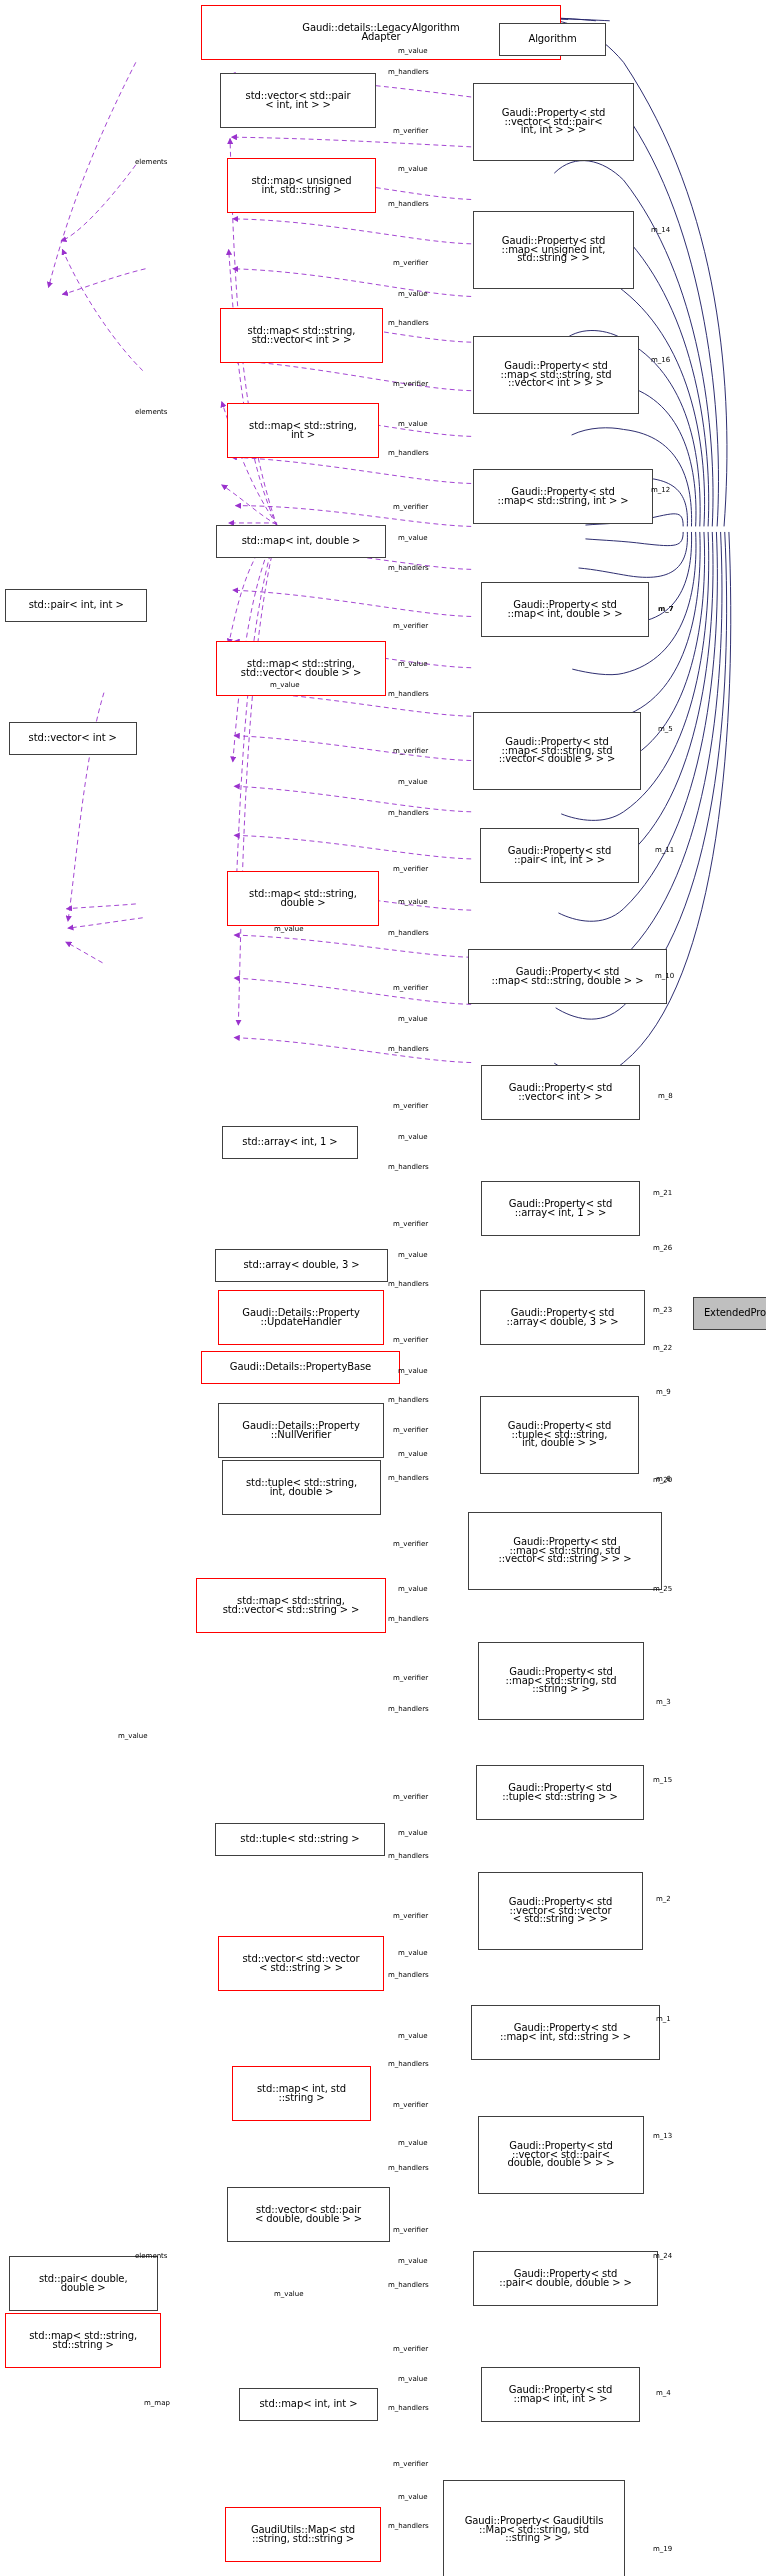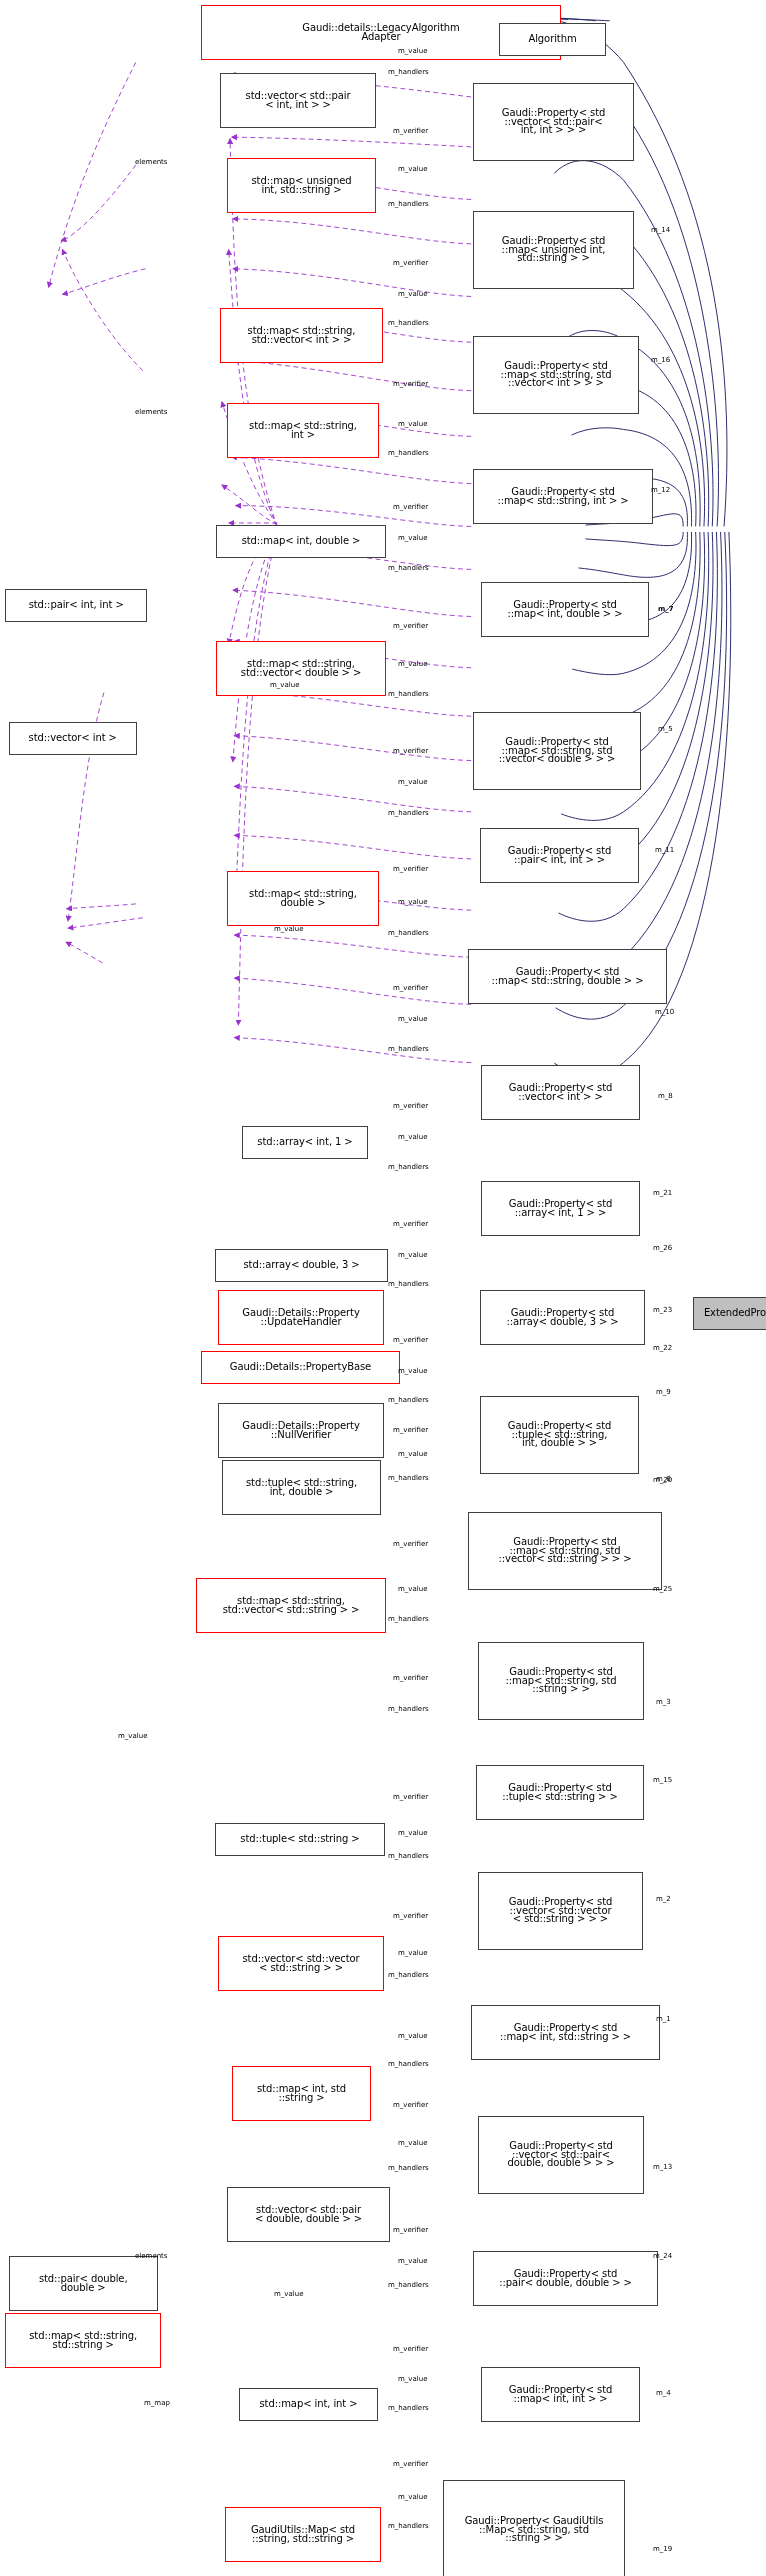--- a/index.html
+++ b/index.html
@@ -135,21 +135,21 @@
 int, std::string &gt;</div>
       <div class="node n-red" style="left: 220px; top: 308px; width: 163px; height: 55px;">std::map&lt; std::string,
 std::vector&lt; int &gt; &gt;</div>
       <div class="node n-red" style="left: 227px; top: 403px; width: 152px; height: 55px;">std::map&lt; std::string,
 int &gt;</div>
       <div class="node n-black" style="left: 216px; top: 525px; width: 170px; height: 33px;">std::map&lt; int, double &gt;</div>
       <div class="node n-red" style="left: 216px; top: 641px; width: 170px; height: 55px;">std::map&lt; std::string,
 std::vector&lt; double &gt; &gt;</div>
       <div class="node n-red" style="left: 227px; top: 871px; width: 152px; height: 55px;">std::map&lt; std::string,
 double &gt;</div>
-      <div class="node n-black" style="left: 242px; top: 1126px; width: 126px; height: 33px;">std::array&lt; int, 1 &gt;</div>
+      <div class="node n-black" style="left: 222px; top: 1126px; width: 136px; height: 33px;">std::array&lt; int, 1 &gt;</div>
       <div class="node n-black" style="left: 215px; top: 1249px; width: 173px; height: 33px;">std::array&lt; double, 3 &gt;</div>
       <div class="node n-red" style="left: 218px; top: 1290px; width: 166px; height: 55px;">Gaudi::Details::Property
 ::UpdateHandler</div>
       <div class="node n-red" style="left: 201px; top: 1351px; width: 199px; height: 33px;">Gaudi::Details::PropertyBase</div>
       <div class="node n-black" style="left: 218px; top: 1403px; width: 166px; height: 55px;">Gaudi::Details::Property
 ::NullVerifier</div>
       <div class="node n-black" style="left: 222px; top: 1460px; width: 159px; height: 55px;">std::tuple&lt; std::string,
 int, double &gt;</div>
       <div class="node n-red" style="left: 196px; top: 1578px; width: 190px; height: 55px;">std::map&lt; std::string,
 std::vector&lt; std::string &gt; &gt;</div>
@@ -294,33 +294,33 @@
       <div class="elabel" style="left: 388px; top: 2405px;">m_handlers</div>
       <div class="elabel" style="left: 393px; top: 2461px;">m_verifier</div>
       <div class="elabel" style="left: 398px; top: 2494px;">m_value</div>
       <div class="elabel" style="left: 388px; top: 2523px;">m_handlers</div>
       <div class="elabel" style="left: 651px; top: 227px;">m_14</div>
       <div class="elabel" style="left: 651px; top: 357px;">m_16</div>
       <div class="elabel" style="left: 651px; top: 487px;">m_12</div>
       <div class="elabel" style="left: 658px; top: 606px; font-weight: bold;">m_7</div>
       <div class="elabel" style="left: 658px; top: 726px;">m_5</div>
       <div class="elabel" style="left: 655px; top: 847px;">m_11</div>
-      <div class="elabel" style="left: 655px; top: 973px; margin-top: 36px;">m_10</div>
+      <div class="elabel" style="left: 655px; top: 973px;">m_10</div>
       <div class="elabel" style="left: 658px; top: 1093px;">m_8</div>
       <div class="elabel" style="left: 653px; top: 1190px;">m_21</div>
       <div class="elabel" style="left: 653px; top: 1245px;">m_26</div>
       <div class="elabel" style="left: 653px; top: 1307px;">m_23</div>
       <div class="elabel" style="left: 653px; top: 1345px;">m_22</div>
       <div class="elabel" style="left: 656px; top: 1389px;">m_9</div>
       <div class="elabel" style="left: 656px; top: 1458px; margin-top: 18px;">m_6</div>
       <div class="elabel" style="left: 653px; top: 1477px;">m_20</div>
       <div class="elabel" style="left: 653px; top: 1586px;">m_25</div>
       <div class="elabel" style="left: 656px; top: 1699px;">m_3</div>
       <div class="elabel" style="left: 653px; top: 1777px;">m_15</div>
       <div class="elabel" style="left: 656px; top: 1896px;">m_2</div>
       <div class="elabel" style="left: 656px; top: 2016px;">m_1</div>
-      <div class="elabel" style="left: 653px; top: 2133px; margin-top: 31px;">m_13</div>
+      <div class="elabel" style="left: 653px; top: 2133px;">m_13</div>
       <div class="elabel" style="left: 653px; top: 2253px;">m_24</div>
       <div class="elabel" style="left: 656px; top: 2390px;">m_4</div>
       <div class="elabel" style="left: 653px; top: 2546px;">m_19</div>
     </div>
 </div>
 
 
 </body></html>

